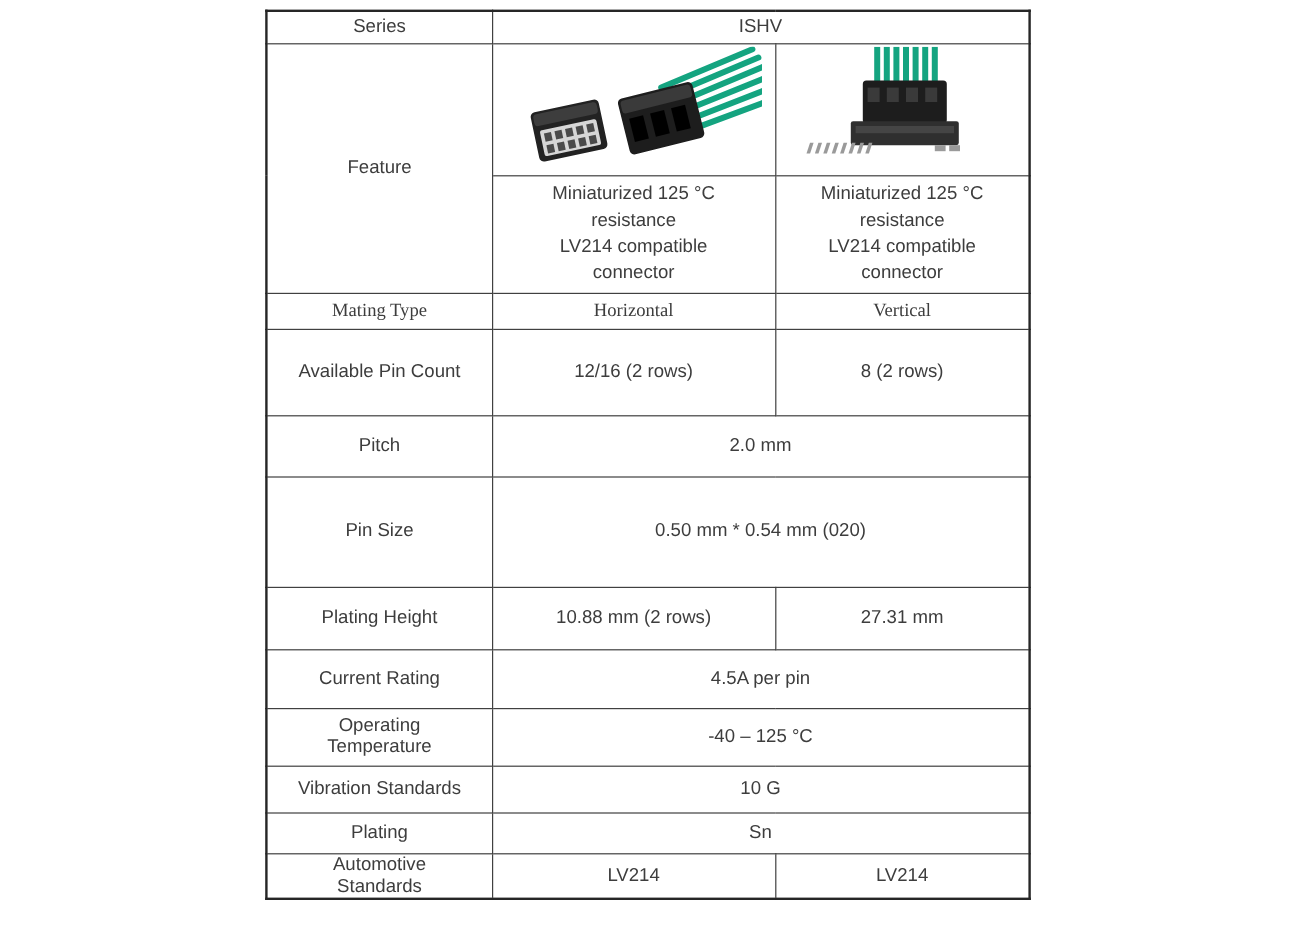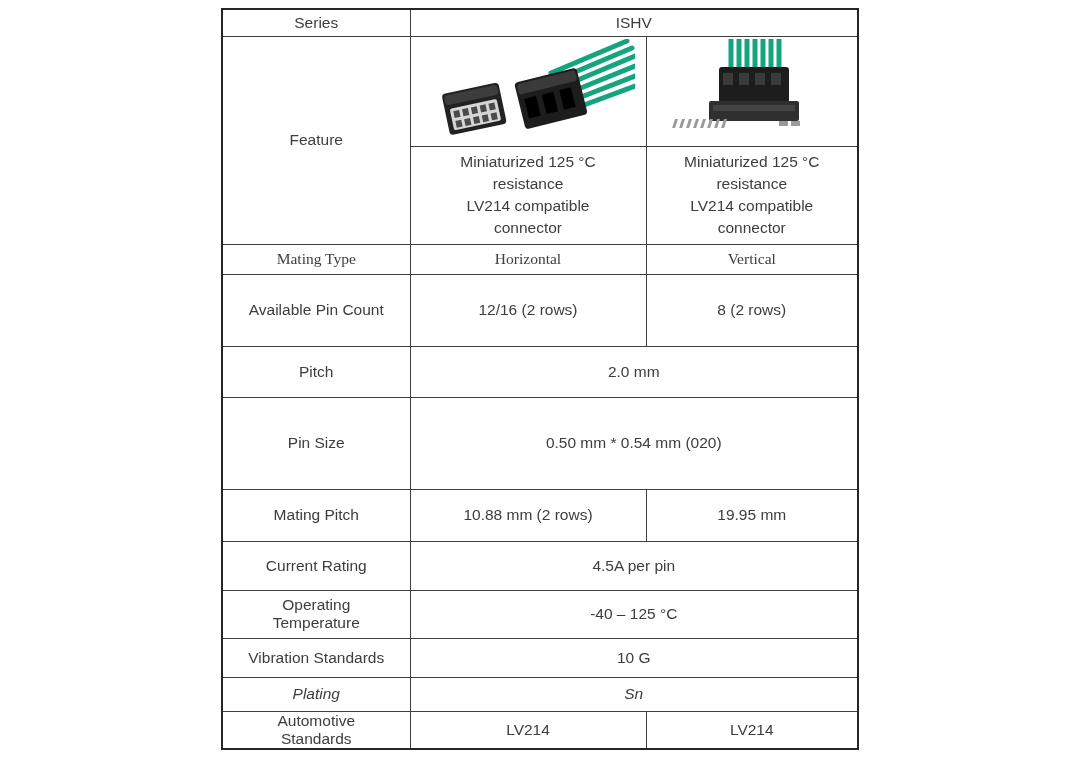--- a/index.html
+++ b/index.html
@@ -63,21 +63,21 @@
   tr.h-images   { height: 110px; }
   tr.h-featdesc { height: 98px; }
   tr.h-mating   { height: 30px; font-family: Liberation Serif, serif; }
   tr.h-pincount { height: 72px; padding-left: 48px; }
   tr.h-pitch    { height: 51px; margin-left: 24px; }
   tr.h-pinsize  { height: 92px; }
   tr.h-height   { height: 52px; }
   tr.h-current  { height: 49px; }
   tr.h-optemp   { height: 48px; }
   tr.h-vibr     { height: 39px; }
-  tr.h-plating  { height: 34px; font-style: italic; }
+  tr.h-plating  { height: 34px; }
   tr.h-auto     { height: 27px; padding-left: 12px; }
 
   .conn-svg { display: block; margin: 0 auto; }
 </style>
 </head>
 <body>
 
 <div class="wrap">
   <table class="spec">
     <colgroup>
@@ -198,23 +198,23 @@
       <td class="label-cell">Pitch</td>
       <td class="value-cell" colspan="2">2.0 mm</td>
     </tr>
 
     <tr class="h-pinsize">
       <td class="label-cell">Pin Size</td>
       <td class="value-cell" colspan="2">0.50 mm * 0.54 mm (020)</td>
     </tr>
 
     <tr class="h-height">
-      <td class="label-cell">Mating Pitch</td>
+      <td class="label-cell">Plating Height</td>
       <td class="value-cell">10.88 mm (2 rows)</td>
-      <td class="value-cell">19.95 mm</td>
+      <td class="value-cell">27.31 mm</td>
     </tr>
 
     <tr class="h-current">
       <td class="label-cell">Current Rating</td>
       <td class="value-cell" colspan="2">4.5A per pin</td>
     </tr>
 
     <tr class="h-optemp">
       <td class="label-cell">Operating
 Temperature</td>

